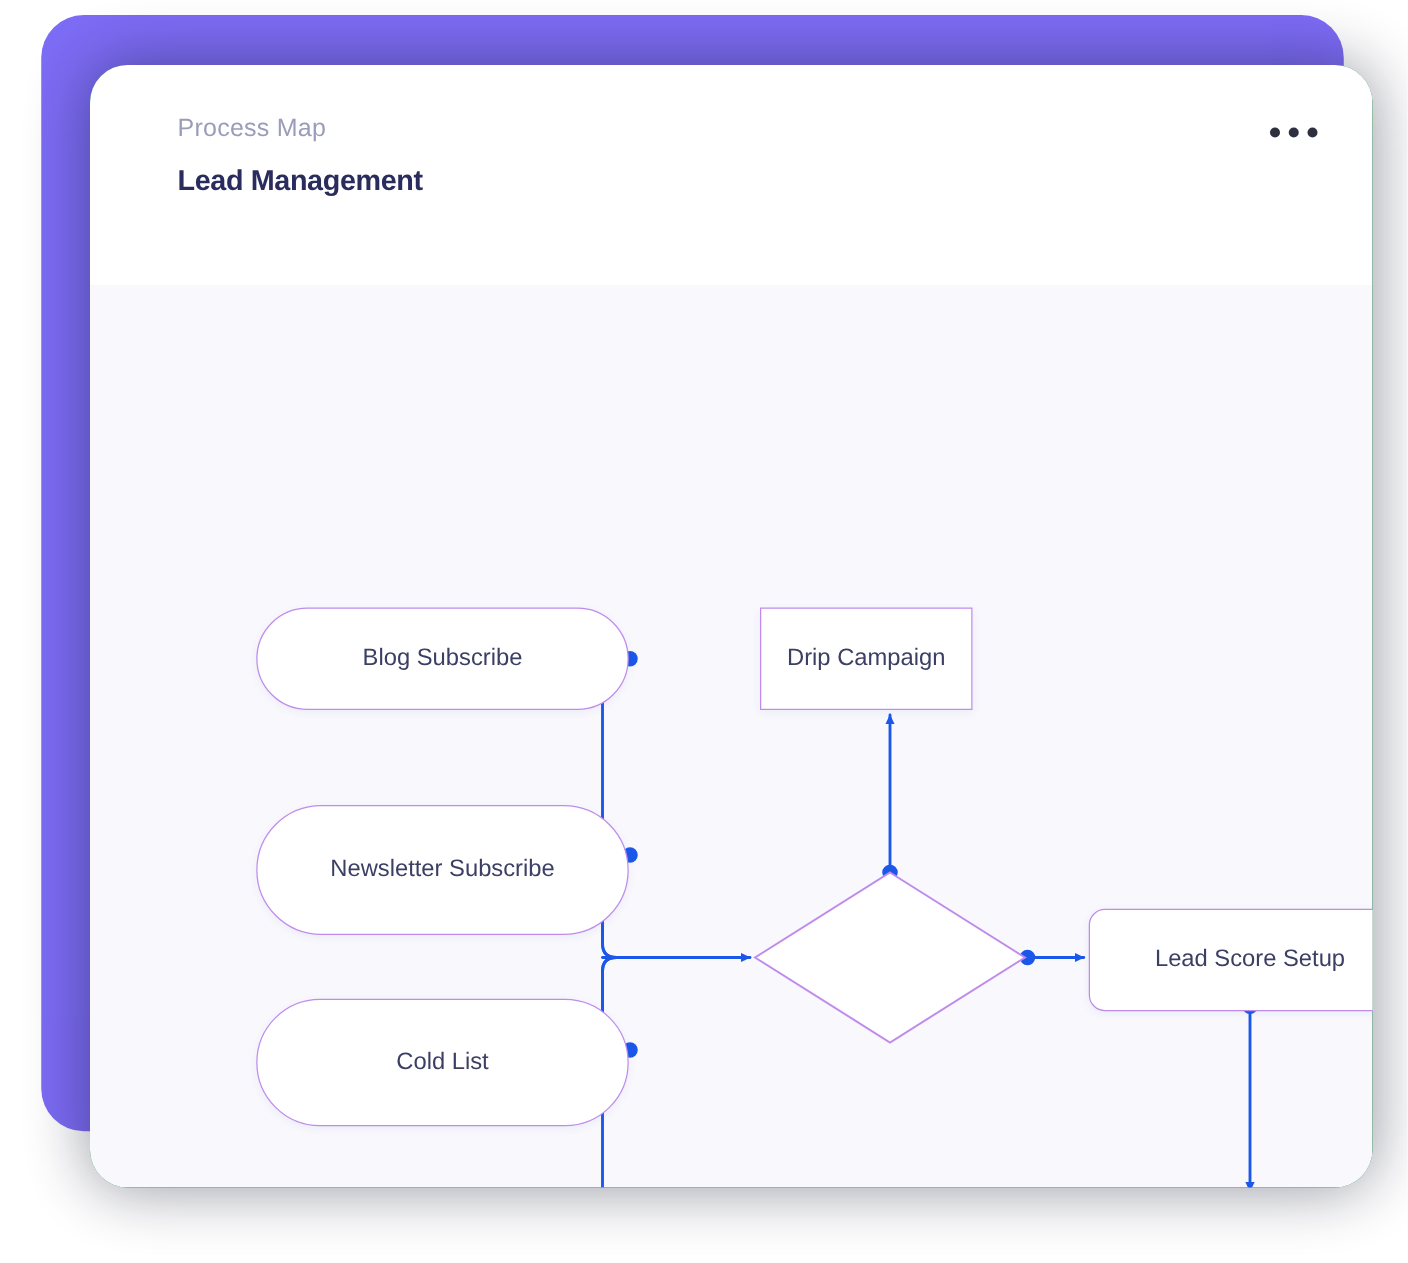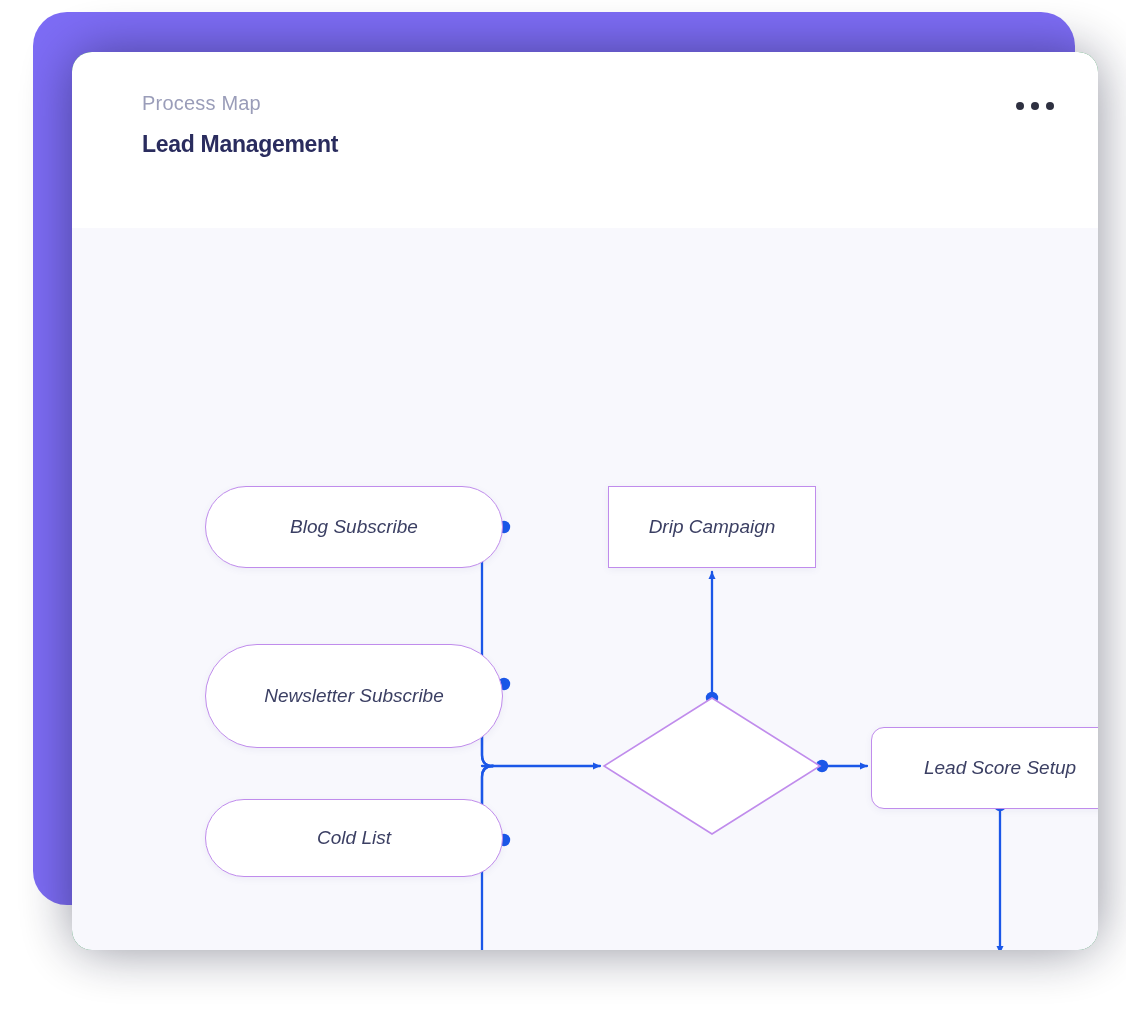--- a/index.html
+++ b/index.html
@@ -45,21 +45,21 @@
   }
 
   
   .card {
     position: absolute;
     left: 72px;
     top: 52px;
     width: 1026px;
     height: 898px;
     background: #15803d;
-    border-radius: 20px;
+    border-radius: 30px;
     overflow: hidden;
   }
 
   
   .card-header {
     position: relative;
     height: 176px;
     background: #ffffff;
     padding: 40px 48px 0 70px;
   }
@@ -117,21 +117,20 @@
     background: #ffffff;
     border: 1.6px solid #c08cec;
     display: flex;
     align-items: center;
     justify-content: center;
     color: #3b3f63;
     font-size: 19px;
     font-weight: 400;
     white-space: nowrap;
     box-shadow: 0 2px 7px rgba(90, 80, 160, .07);
-    font-style: italic;
   }
 
   .node.pill     { border-radius: 999px; }
   .node.rounded  { border-radius: 13px; }
   .node.rect     { border-radius: 0; }
 
   .node.diamond {
     border: none;
     background: transparent;
     box-shadow: none;
@@ -211,25 +210,25 @@
       </svg>
 
       <div class="node pill" style="left:133px; top:258px; width:298px; height:82px;">
         <span>Blog Subscribe</span>
       </div>
 
       <div class="node pill" style="left:133px; top:416px; width:298px; height:104px;">
         <span>Newsletter Subscribe</span>
       </div>
 
-      <div class="node pill" style="left:133px; top:571px; width:298px; height:78px;">
+      <div class="node pill" style="left:133px; top:571px; width:298px; height:102px;">
         <span>Cold List</span>
       </div>
 
-      <div class="node rect" style="left:536px; top:258px; width:208px; height:82px;">
+      <div class="node rect" style="left:536px; top:258px; width:170px; height:82px;">
         <span>Drip Campaign</span>
       </div>
 
 
       <div class="node rounded" style="left:799px; top:499px; width:258px; height:82px;">
         <span>Lead Score Setup</span>
       </div>
 
     </div>
   </div>

